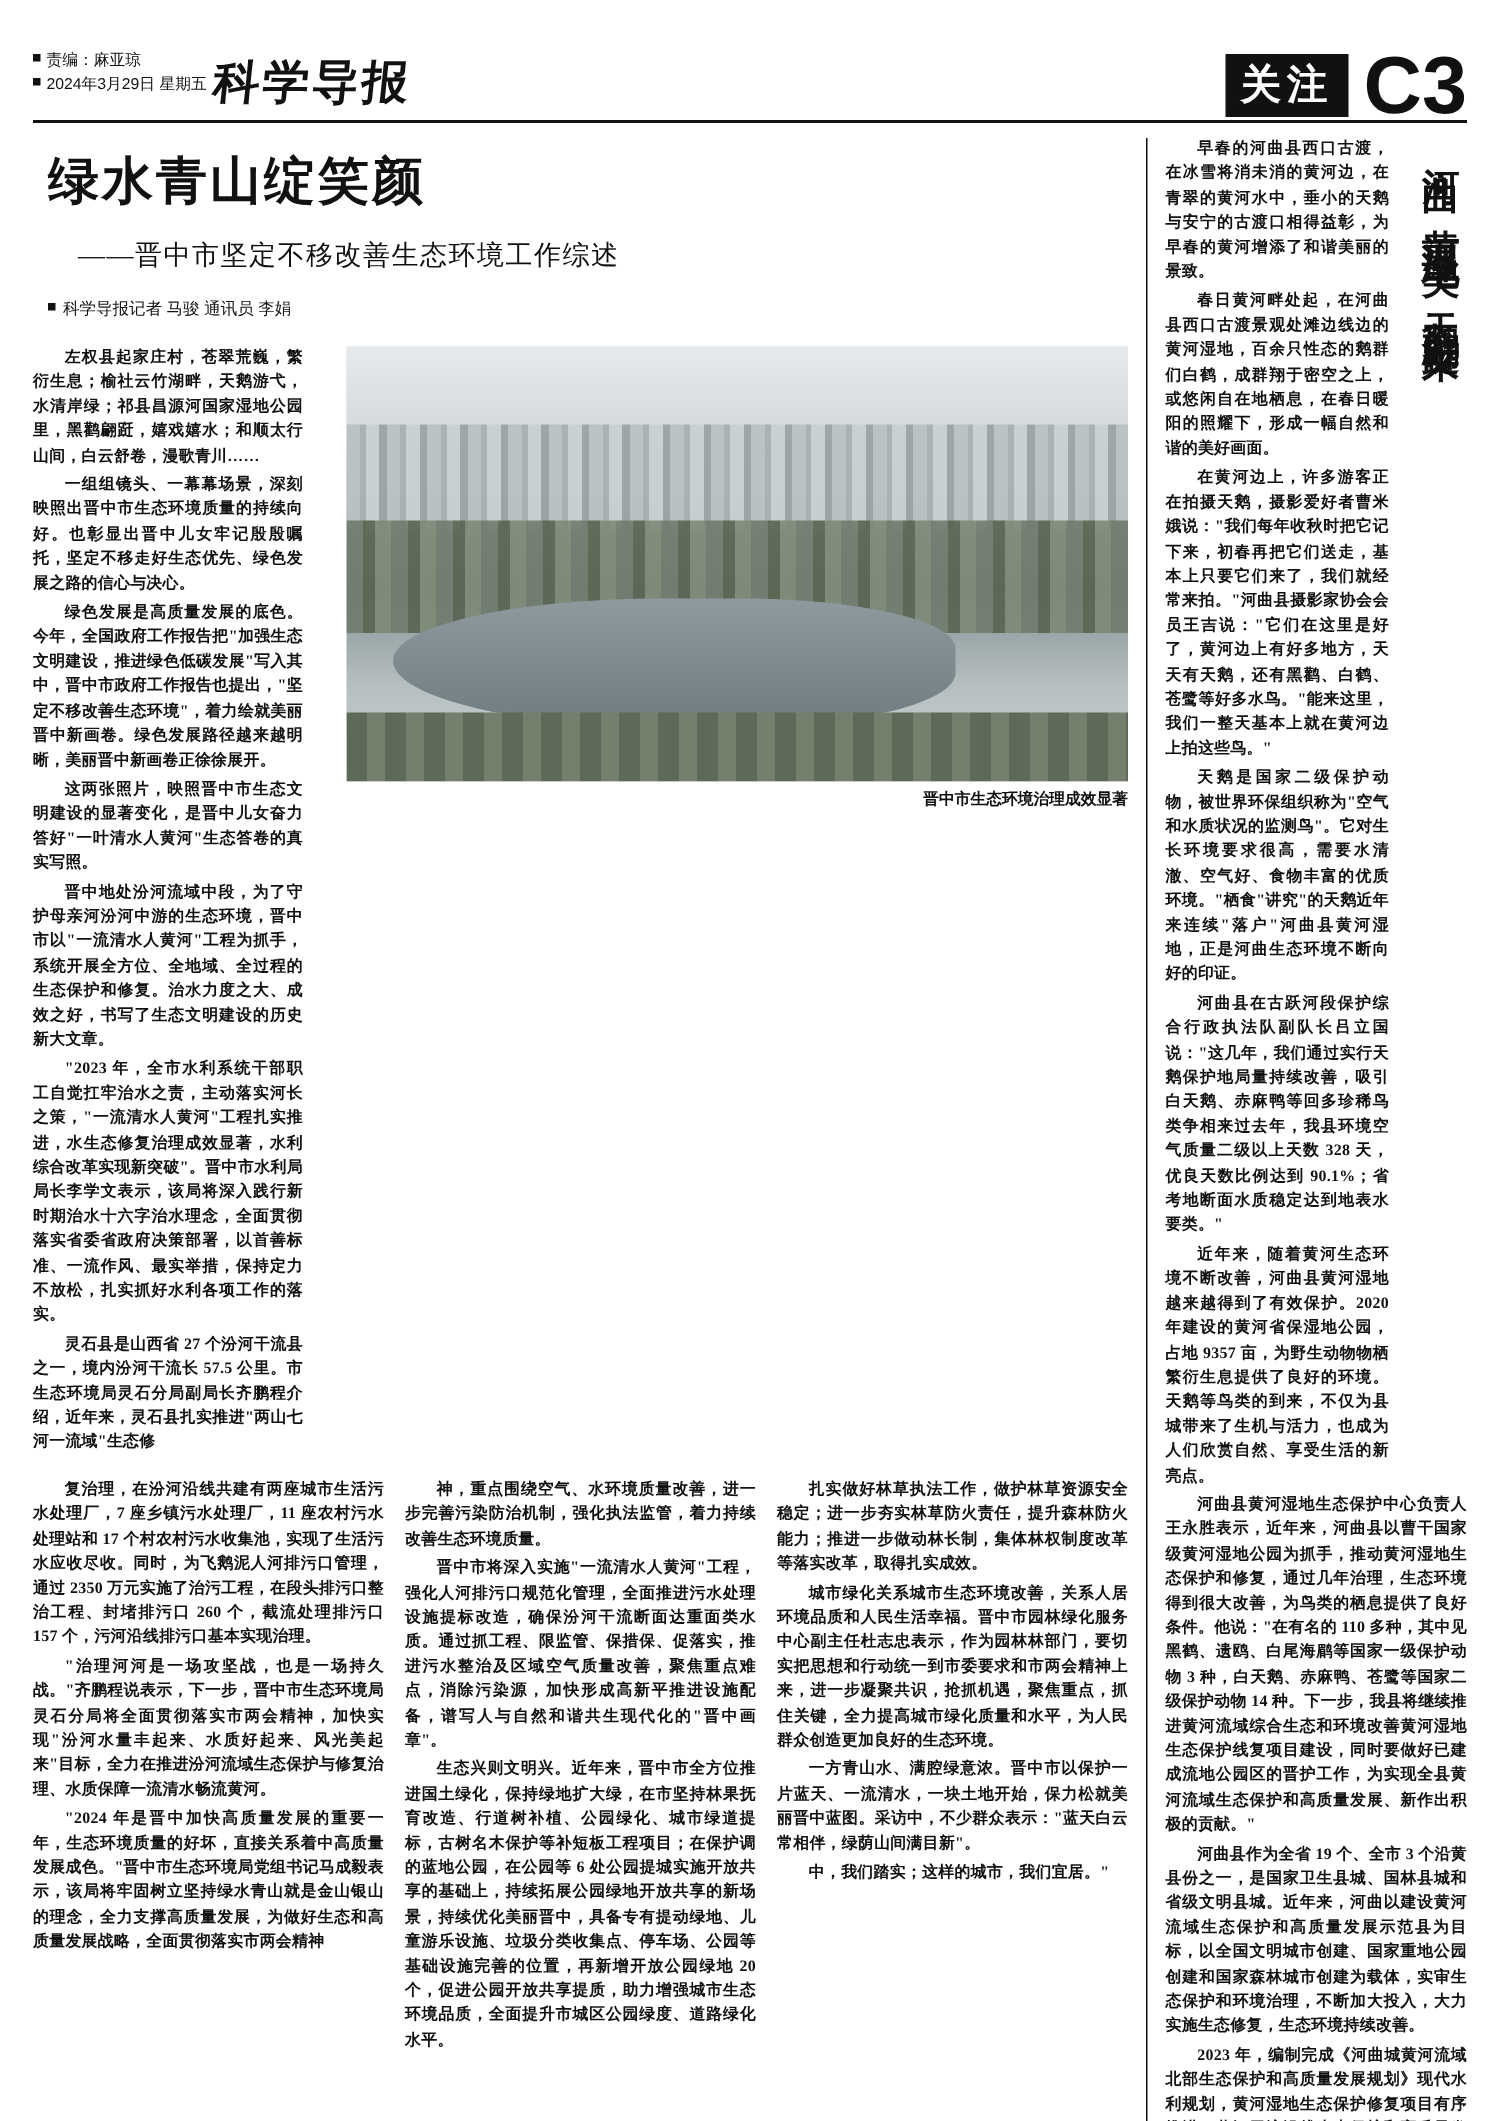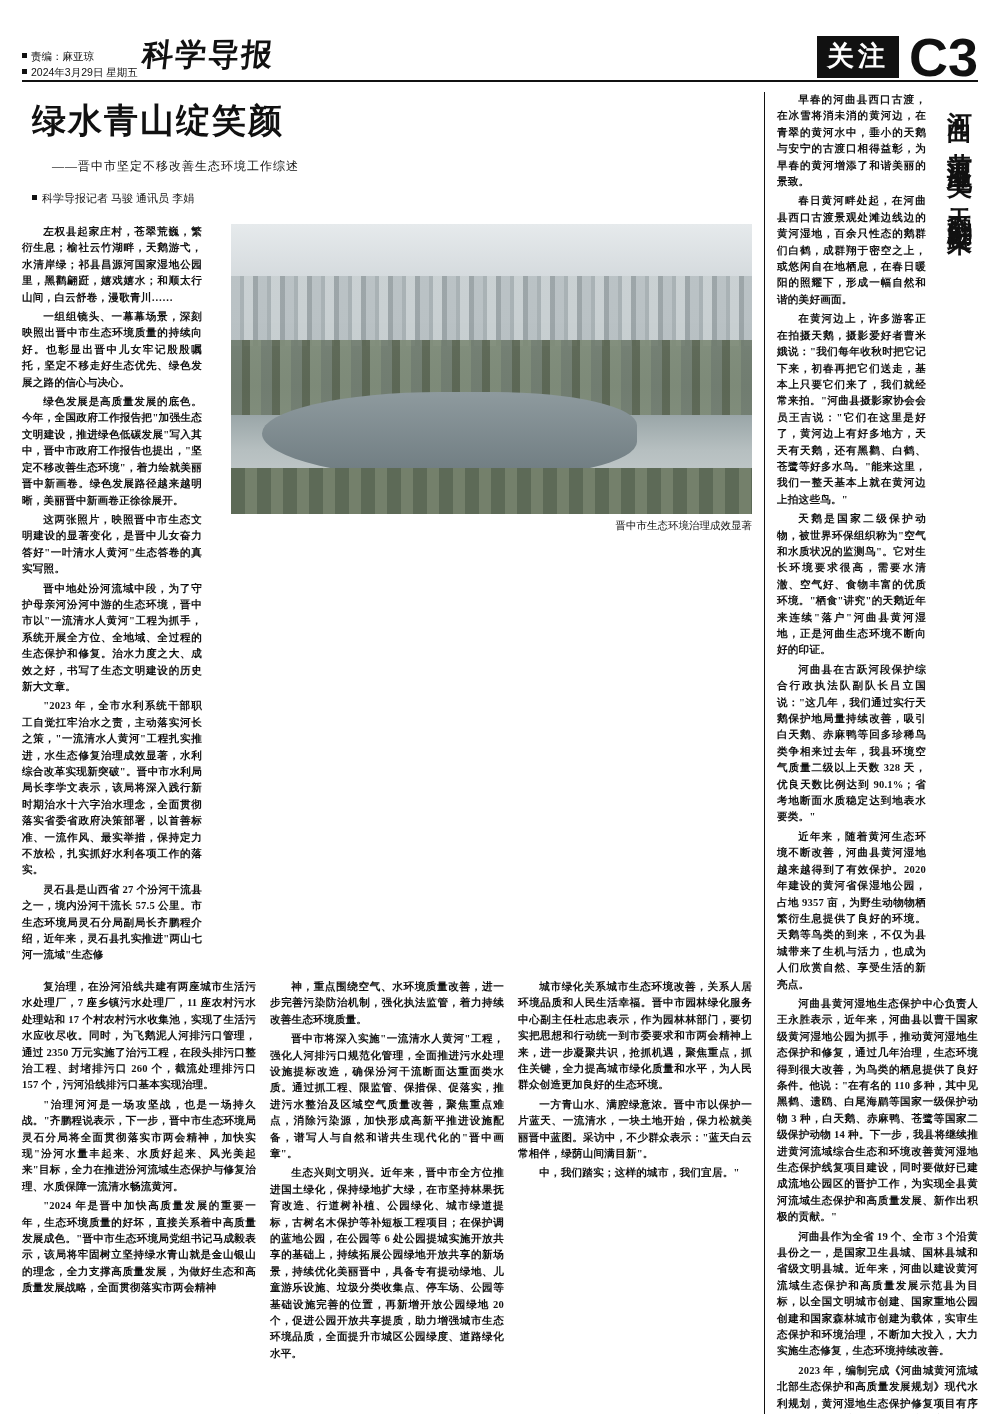--- a/index.html
+++ b/index.html
@@ -1,42 +1,42 @@
 <!DOCTYPE html>
 <html><head>
 <meta charset="utf-8">
 <style>
   html,body{margin:0;padding:0;background:#ffffff;}
   body{width:1000px;height:1414px;font-family:"Liberation Serif","DejaVu Serif",serif;color:#111;}
   .page{position:relative;width:1000px;height:1414px;box-sizing:border-box;padding:18px 22px 10px 22px;}
 
   
   .masthead{position:relative;height:62px;border-bottom:2px solid #111;display:flex;align-items:flex-end;}
-  .mh-left{font-family:"Liberation Sans","DejaVu Sans",sans-serif;font-size:10.5px;line-height:16px;color:#111;padding-bottom:0;width:120px;}
+  .mh-left{font-family:"Liberation Sans","DejaVu Sans",sans-serif;font-size:10.5px;line-height:16px;color:#111;padding-bottom:16px;width:120px;}
   .mh-left div{white-space:nowrap;}
   .mh-left .sq::before{content:"";display:inline-block;width:5px;height:5px;background:#111;margin-right:4px;vertical-align:2px;}
   .mh-logo{font-family:"Liberation Serif",serif;font-weight:bold;font-size:31px;letter-spacing:2px;padding-bottom:4px;transform:skewX(-6deg);}
   .mh-rule{flex:1;height:0;}
   .mh-right{display:flex;align-items:flex-end;gap:10px;padding-bottom:2px;}
   .mh-tag{background:#111;color:#fff;font-size:27px;font-weight:bold;padding:2px 10px 4px 10px;letter-spacing:4px;}
   .mh-page{font-family:"Liberation Sans",sans-serif;font-size:54px;font-weight:bold;line-height:42px;}
 
   
   .body-wrap{display:flex;gap:0;margin-top:10px;}
   .left-zone{width:742px;padding-right:12px;box-sizing:border-box;}
   .right-zone{width:214px;border-left:1px solid #111;padding-left:12px;box-sizing:border-box;}
 
   .headline{font-size:34px;font-weight:bold;letter-spacing:2px;margin:6px 0 0 10px;}
-  .subhead{font-size:12px;margin:14px 0 0 30px;letter-spacing:1px;}
+  .subhead{font-size:18px;margin:14px 0 0 30px;letter-spacing:1px;}
   .byline{font-family:"Liberation Sans",sans-serif;font-size:11px;margin:16px 0 18px 10px;}
   .byline::before{content:"";display:inline-block;width:5px;height:5px;background:#111;margin-right:5px;vertical-align:2px;}
 
   .lead-row{display:flex;gap:29px;margin-top:4px;}
   .lead-text{width:180px;}
-  .photo-main{flex:1;}
+  .photo-main{flex:1;font-weight:bold;}
   .photo-box{width:100%;height:290px;background:
      linear-gradient(180deg,#dfe3e6 0%, #cfd6da 18%, #b9c2c6 32%, #97a3a6 46%, #7f8c8e 56%, #9aa6a8 66%, #b6bfc0 78%, #cdd3d4 100%);
      position:relative;overflow:hidden;}
   .photo-box .sky{position:absolute;left:0;top:0;right:0;height:34%;background:linear-gradient(180deg,#e6eaec,#c6cdd1);}
   .photo-box .blds{position:absolute;left:0;top:18%;right:0;height:24%;
      background:repeating-linear-gradient(90deg,#b9c1c4 0 9px,#a7b0b3 9px 13px,#c9d0d2 13px 22px,#9aa3a6 22px 27px);opacity:.95;}
   .photo-box .trees{position:absolute;left:0;top:40%;right:0;height:26%;
      background:repeating-linear-gradient(90deg,#6f7b6d 0 11px,#58634f 11px 19px,#7d8a76 19px 30px);opacity:.9;}
   .photo-box .lake{position:absolute;left:6%;top:58%;width:72%;height:30%;border-radius:50% 40% 45% 55%;
      background:linear-gradient(180deg,#8e9a9e,#6e7b80);}
@@ -106,20 +106,21 @@
           <p class="t">复治理，在汾河沿线共建有两座城市生活污水处理厂，7 座乡镇污水处理厂，11 座农村污水处理站和 17 个村农村污水收集池，实现了生活污水应收尽收。同时，为飞鹅泥人河排污口管理，通过 2350 万元实施了治污工程，在段头排污口整治工程、封堵排污口 260 个，截流处理排污口 157 个，污河沿线排污口基本实现治理。</p>
           <p class="t">"治理河河是一场攻坚战，也是一场持久战。"齐鹏程说表示，下一步，晋中市生态环境局灵石分局将全面贯彻落实市两会精神，加快实现"汾河水量丰起来、水质好起来、风光美起来"目标，全力在推进汾河流域生态保护与修复治理、水质保障一流清水畅流黄河。</p>
           <p class="t">"2024 年是晋中加快高质量发展的重要一年，生态环境质量的好坏，直接关系着中高质量发展成色。"晋中市生态环境局党组书记马成毅表示，该局将牢固树立坚持绿水青山就是金山银山的理念，全力支撑高质量发展，为做好生态和高质量发展战略，全面贯彻落实市两会精神</p>
         </div>
         <div class="col">
           <p class="t">神，重点围绕空气、水环境质量改善，进一步完善污染防治机制，强化执法监管，着力持续改善生态环境质量。</p>
           <p class="t">晋中市将深入实施"一流清水人黄河"工程，强化人河排污口规范化管理，全面推进污水处理设施提标改造，确保汾河干流断面达重面类水质。通过抓工程、限监管、保措保、促落实，推进污水整治及区域空气质量改善，聚焦重点难点，消除污染源，加快形成高新平推进设施配备，谱写人与自然和谐共生现代化的"晋中画章"。</p>
           <p class="t">生态兴则文明兴。近年来，晋中市全方位推进国土绿化，保持绿地扩大绿，在市坚持林果抚育改造、行道树补植、公园绿化、城市绿道提标，古树名木保护等补短板工程项目；在保护调的蓝地公园，在公园等 6 处公园提城实施开放共享的基础上，持续拓展公园绿地开放共享的新场景，持续优化美丽晋中，具备专有提动绿地、儿童游乐设施、垃圾分类收集点、停车场、公园等基础设施完善的位置，再新增开放公园绿地 20 个，促进公园开放共享提质，助力增强城市生态环境品质，全面提升市城区公园绿度、道路绿化水平。</p>
         </div>
         <div class="col">
+          <p class="t">扎实做好林草执法工作，做护林草资源安全稳定；进一步夯实林草防火责任，提升森林防火能力；推进一步做动林长制，集体林权制度改革等落实改革，取得扎实成效。</p>
           <p class="t">城市绿化关系城市生态环境改善，关系人居环境品质和人民生活幸福。晋中市园林绿化服务中心副主任杜志忠表示，作为园林林部门，要切实把思想和行动统一到市委要求和市两会精神上来，进一步凝聚共识，抢抓机遇，聚焦重点，抓住关键，全力提高城市绿化质量和水平，为人民群众创造更加良好的生态环境。</p>
           <p class="t">一方青山水、满腔绿意浓。晋中市以保护一片蓝天、一流清水，一块土地开始，保力松就美丽晋中蓝图。采访中，不少群众表示："蓝天白云常相伴，绿荫山间满目新"。</p>
           <p class="t">中，我们踏实；这样的城市，我们宜居。"</p>
         </div>
       </div>
 
     </div>
 
     <div class="right-zone">
       <div class="r-flex">

